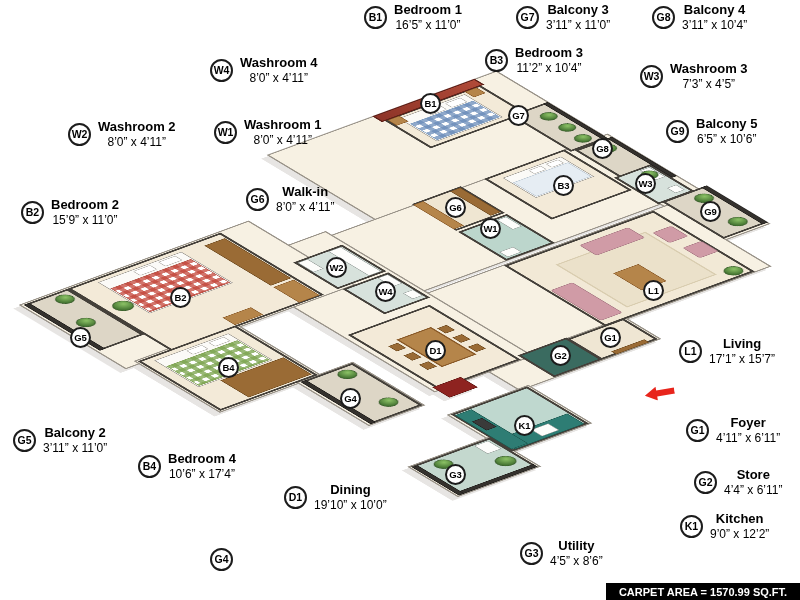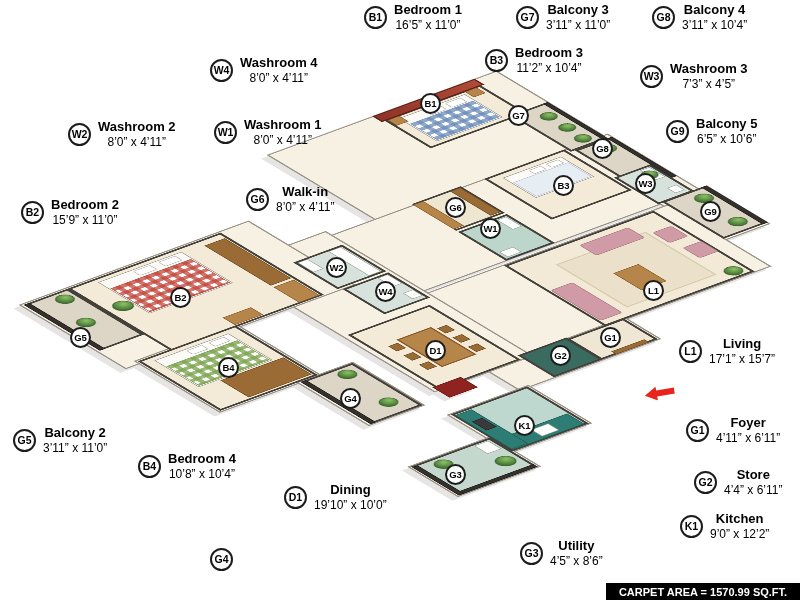--- a/index.html
+++ b/index.html
@@ -303,21 +303,21 @@
     <span class="circ">G5</span>
     <span class="txt">
         <span class="nm">Balcony 2</span>
         <span class="dm">3’11” x 11’0”</span>
       </span>
   </div>
   <div class="lbl" style="left:138px;top:451px">
     <span class="circ">B4</span>
     <span class="txt">
         <span class="nm">Bedroom 4</span>
-        <span class="dm">10’8” x 10’4”</span>
+        <span class="dm">10’6” x 17’4”</span>
       </span>
   </div>
   <div class="lbl" style="left:686px;top:415px">
     <span class="circ">G1</span>
     <span class="txt">
         <span class="nm">Foyer</span>
         <span class="dm">4’11” x 6’11”</span>
       </span>
   </div>
   <div class="lbl" style="left:694px;top:467px">

